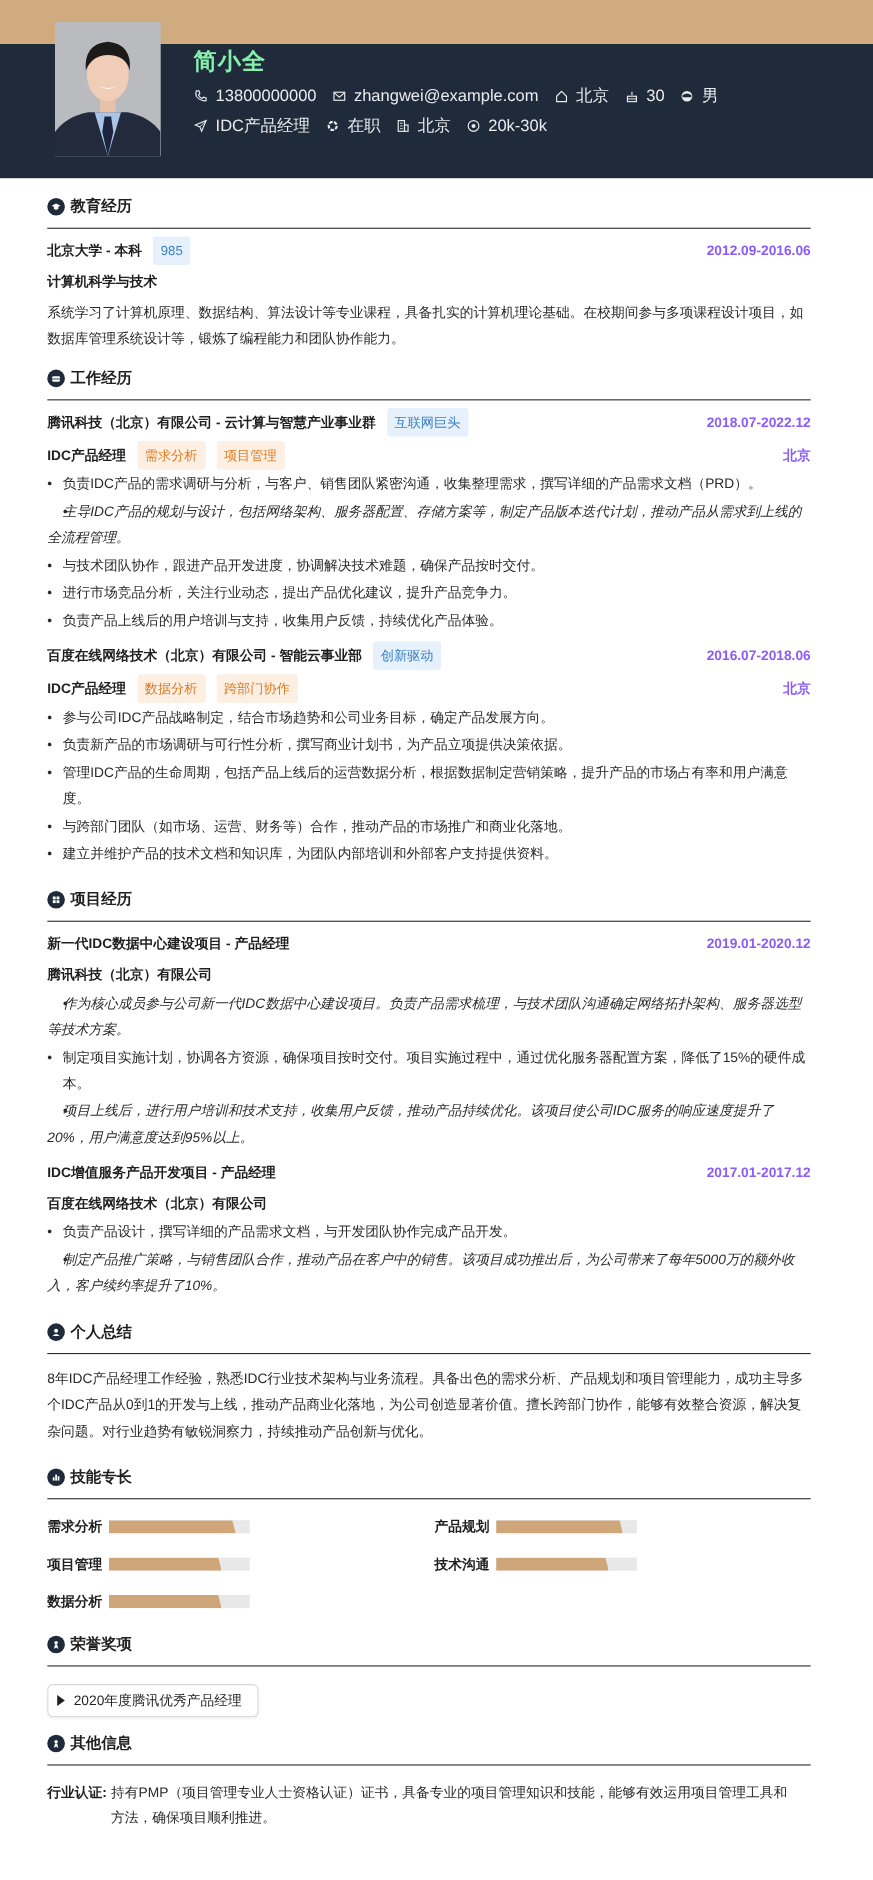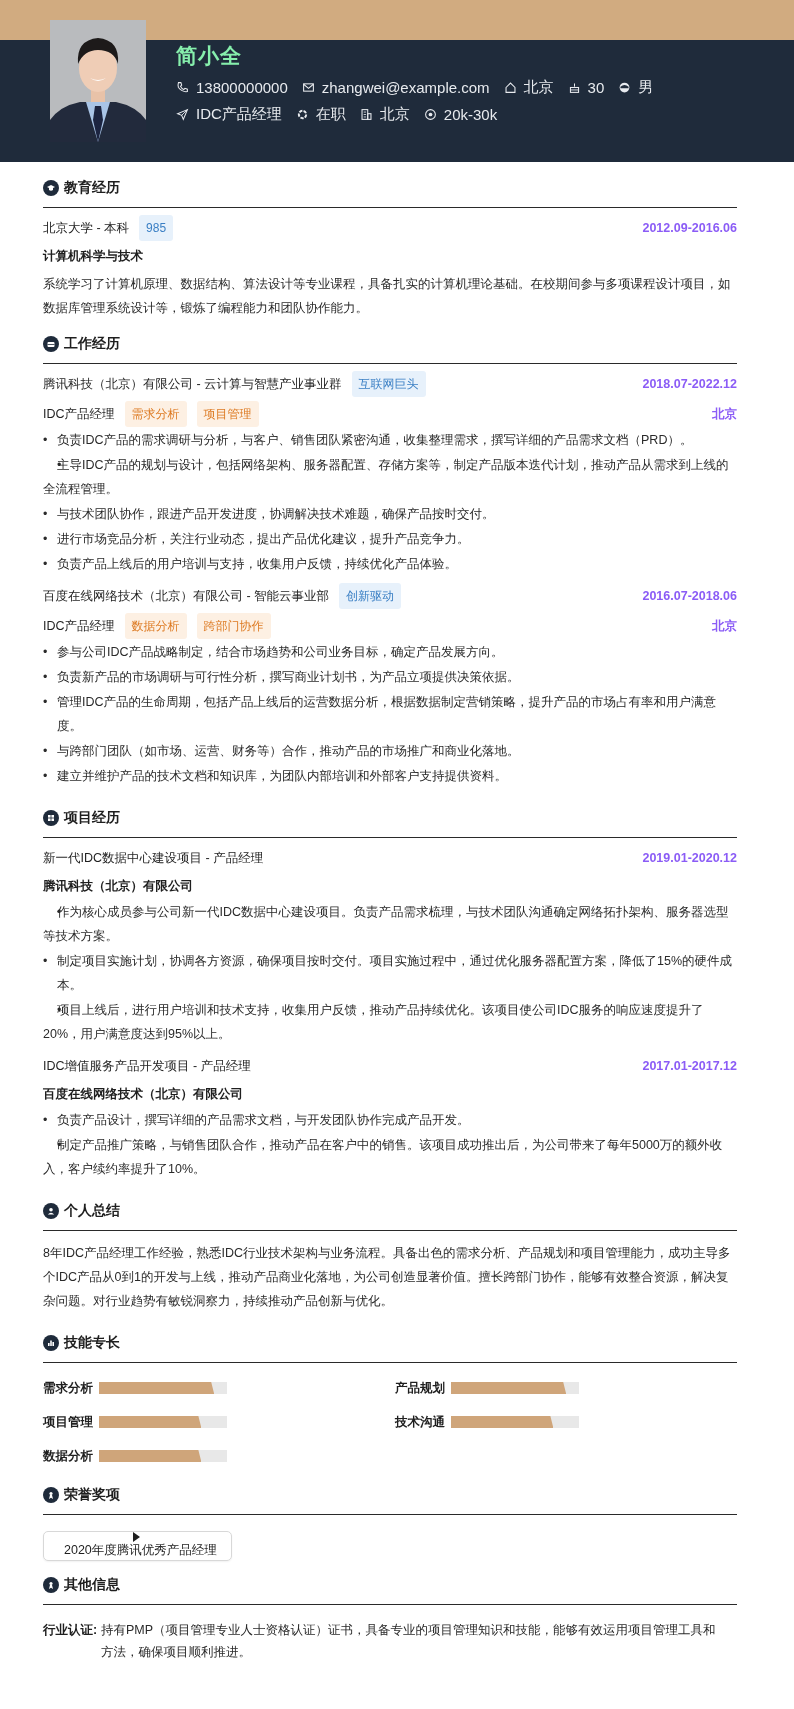--- a/index.html
+++ b/index.html
@@ -21,41 +21,41 @@
 
   .content { position: absolute; left: 43px; top: 162px; width: 694px; }
   .section { margin-top: 18px; }
   .sec-head { display: flex; align-items: center; height: 22px; border-bottom: 1.5px solid #2a2a2a; padding-bottom: 8px; height: 32px; }
   .sec-icon { width: 16px; height: 16px; border-radius: 50%; background: #1f2b3b; display: inline-flex; align-items: center; justify-content: center; margin-right: 5px; }
   .sec-icon svg { width: 10px; height: 10px; }
   .sec-title { font-size: 14px; font-weight: bold; color: #1f1f1f; }
 
   .row { display: flex; justify-content: space-between; align-items: center; height: 20px; margin-top: 10px; }
   .row-left { display: flex; align-items: center; }
-  .bold { font-weight: normal; font-size: 12.5px; color: #1f1f1f; }
+  .bold { font-weight: bold; font-size: 12.5px; color: #1f1f1f; }
   .date { font-weight: bold; font-size: 12.5px; color: #8b5cf6; }
   .tag { display: inline-block; font-size: 12px; padding: 5px 7px; border-radius: 3px; margin-left: 10px; line-height: 16px; }
   .tag.blue { background: #e7f1fb; color: #3a7fc4; }
   .tag.orange { background: #fdf0e3; color: #dd7a22; }
   .sub { font-weight: bold; font-size: 12.5px; margin-top: 10px; height: 18px; }
   .para { font-size: 12.5px; line-height: 24px; color: #2a2a2a; margin-top: 6px; }
   ul.bullets { list-style: none; margin-top: 4px; }
   ul.bullets li { position: relative; padding-left: 14px; font-size: 12.5px; line-height: 24px; color: #2a2a2a; margin-bottom: 1px; text-indent: 0; }
   ul.bullets li::before { content: "•"; position: absolute; left: 0; top: 0; color: #2a2a2a; }
-  ul.bullets li.wrap { padding-left: 0; text-indent: 14px; }
+  ul.bullets li.wrap { padding-left: 0; text-indent: 14px; font-style: italic; }
   ul.bullets li.wrap::before { left: 0; }
   .entry { margin-top: 4px; }
 
   .skills { display: grid; grid-template-columns: 352px 342px; row-gap: 16px; margin-top: 16px; }
   .skill { display: flex; align-items: center; height: 18px; }
   .skill-label { font-weight: bold; font-size: 12.5px; width: 56px; }
   .bar { position: relative; width: 128px; height: 12px; background: #e8e8e8; }
   .bar-fill { position: absolute; left: 0; top: 0; height: 12px; background: #cfa57a; clip-path: polygon(0 0, calc(100% - 3px) 0, 100% 100%, 0 100%); }
 
-  .award { display: inline-flex; align-items: center; margin-top: 16px; border: 1px solid #d8d8d8; border-radius: 5px; padding: 0 14px 0 20px; height: 30px; box-shadow: 0 1px 2px rgba(0,0,0,0.06); flex-direction: column; }
+  .award { display: inline-flex; align-items: center; margin-top: 16px; border: 1px solid #d8d8d8; border-radius: 5px; padding: 0 14px 0 8px; height: 30px; box-shadow: 0 1px 2px rgba(0,0,0,0.06); }
   .award .tri { width: 0; height: 0; border-top: 5px solid transparent; border-bottom: 5px solid transparent; border-left: 7px solid #1f1f1f; margin-right: 8px; }
   .award span.t { font-size: 12.5px; color: #1f1f1f; }
 
   .other { display: flex; margin-top: 14px; font-size: 12.5px; line-height: 22px; }
   .other-label { font-weight: bold; width: 58px; flex-shrink: 0; }
   .other-val { color: #2a2a2a; width: 620px; }
 </style>
 </head>
 <body>
 

